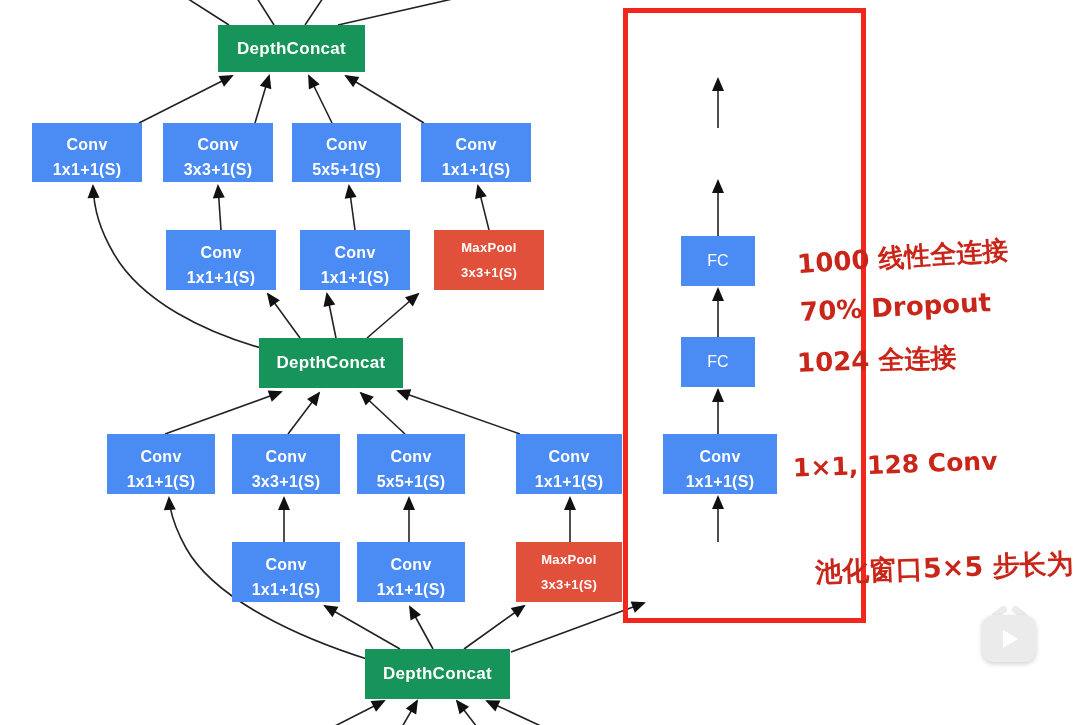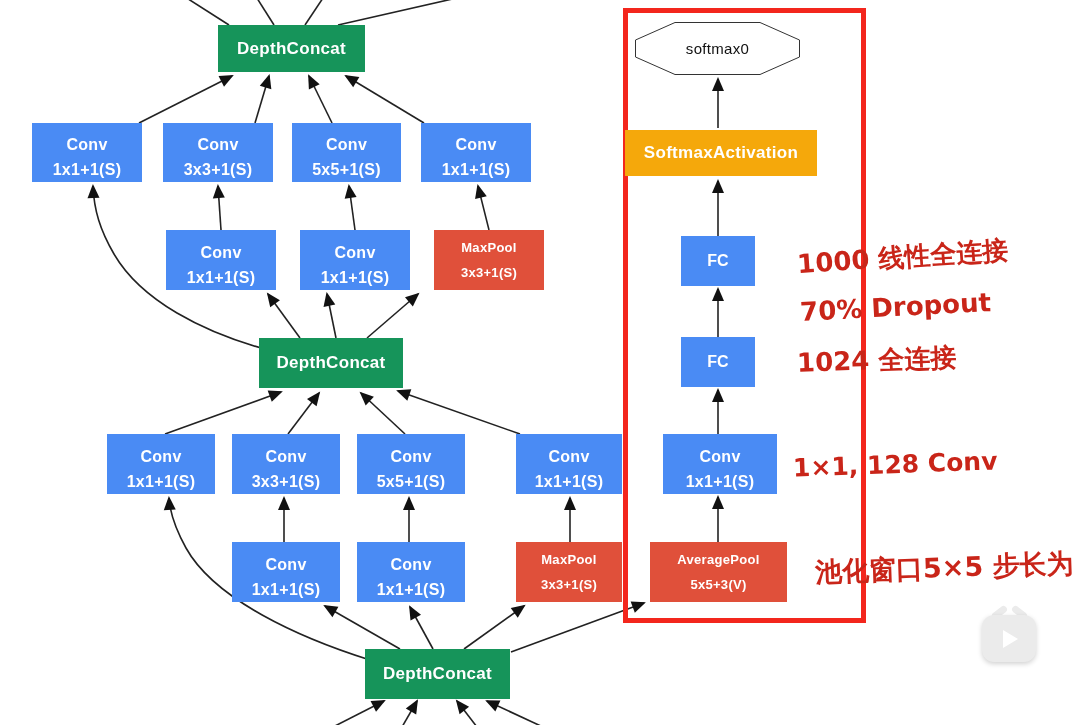--- a/index.html
+++ b/index.html
@@ -5,21 +5,21 @@
   html,body{margin:0;padding:0;background:#ffffff;}
   .stage{position:relative;width:1077px;height:725px;overflow:hidden;background:#ffffff;
          font-family:"Liberation Sans","DejaVu Sans",sans-serif;}
   .edges{position:absolute;left:0;top:0;z-index:1;}
   .node{position:absolute;z-index:2;display:flex;flex-direction:column;align-items:center;
         justify-content:center;color:#ffffff;text-align:center;}
   .conv{background:#4A8BF4;font-size:16px;font-weight:600;line-height:25px;letter-spacing:.3px;justify-content:flex-end;}
   .pool{background:#E0503A;font-size:13px;font-weight:600;line-height:25px;letter-spacing:.3px;}
   .concat{background:#16945A;font-size:17px;font-weight:600;letter-spacing:.3px;}
   .orange{background:#F5A80B;font-size:17px;font-weight:600;letter-spacing:.3px;}
-  .fc{background:#4A8BF4;font-size:16px;font-weight:700;}
+  .fc{background:#4A8BF4;font-size:16px;font-weight:400;}
   .octagon-wrap{position:absolute;z-index:2;}
   .octagon-wrap svg{position:absolute;left:0;top:0;}
   .oct-label{position:absolute;left:0;top:0;width:100%;height:100%;display:flex;align-items:center;
              justify-content:center;color:#111;font-size:15px;letter-spacing:.3px;}
   .frame{position:absolute;z-index:2;border:5px solid #F3261D;background:transparent;}
   .hand{position:absolute;z-index:3;color:#C92519;font-weight:600;white-space:nowrap;
         font-family:"DejaVu Sans",sans-serif;}
   .watermark{position:absolute;z-index:4;}
   .wm-body{position:absolute;left:0;top:9px;width:54px;height:47px;background:#ebebeb;
            border-radius:12px;box-shadow:0 2px 5px rgba(0,0,0,.18);}
@@ -156,45 +156,32 @@
   </div>
   <div class="node pool" style="left:516px;top:542px;width:106px;height:60px">
     <span>MaxPool</span>
     <span>3x3+1(S)</span>
   </div>
 
   <div class="node concat" style="left:365px;top:649px;width:145px;height:50px">
     <span>DepthConcat</span>
   </div>
 
-  <div class="octagon-wrap" style="left:635px;top:22px;width:165px;height:53px">
-    <svg width="165" height="53" viewBox="0 0 165 53">
-      <polygon points="40,0.5 125,0.5 164.5,18 164.5,35 125,52.5 40,52.5 0.5,35 0.5,18" fill="#ffffff" stroke="#333" stroke-width="1"></polygon>
-    </svg>
-    <span class="oct-label">softmax0</span>
-  </div>
 
-  <div class="node orange" style="left:625px;top:130px;width:192px;height:46px">
-    <span>SoftmaxActivation</span>
-  </div>
 
   <div class="node fc" style="left:681px;top:236px;width:74px;height:50px">
     <span>FC</span>
   </div>
   <div class="node fc" style="left:681px;top:337px;width:74px;height:50px">
     <span>FC</span>
   </div>
 
   <div class="node conv" style="left:663px;top:434px;width:114px;height:60px">
     <span>Conv</span>
     <span>1x1+1(S)</span>
-  </div>
-  <div class="node pool" style="left:650px;top:542px;width:137px;height:60px">
-    <span>AveragePool</span>
-    <span>5x5+3(V)</span>
   </div>
 
   <div class="hand" style="left:797px;top:240px;font-size:26px;transform:rotate(-4deg)">1000 线性全连接</div>
   <div class="hand" style="left:800px;top:292px;font-size:26px;transform:rotate(-3deg)">70% Dropout</div>
   <div class="hand" style="left:797px;top:343px;font-size:26px;transform:rotate(-2deg)">1024 全连接</div>
   <div class="hand" style="left:793px;top:450px;font-size:25px;transform:rotate(-2deg)">1×1, 128 Conv</div>
   <div class="hand" style="left:815px;top:550px;font-size:27px;transform:rotate(-2deg)">池化窗口5×5 步长为</div>
 
   <div class="watermark" style="left:982px;top:606px;width:56px;height:58px">
     <span class="wm-ear left"></span>

